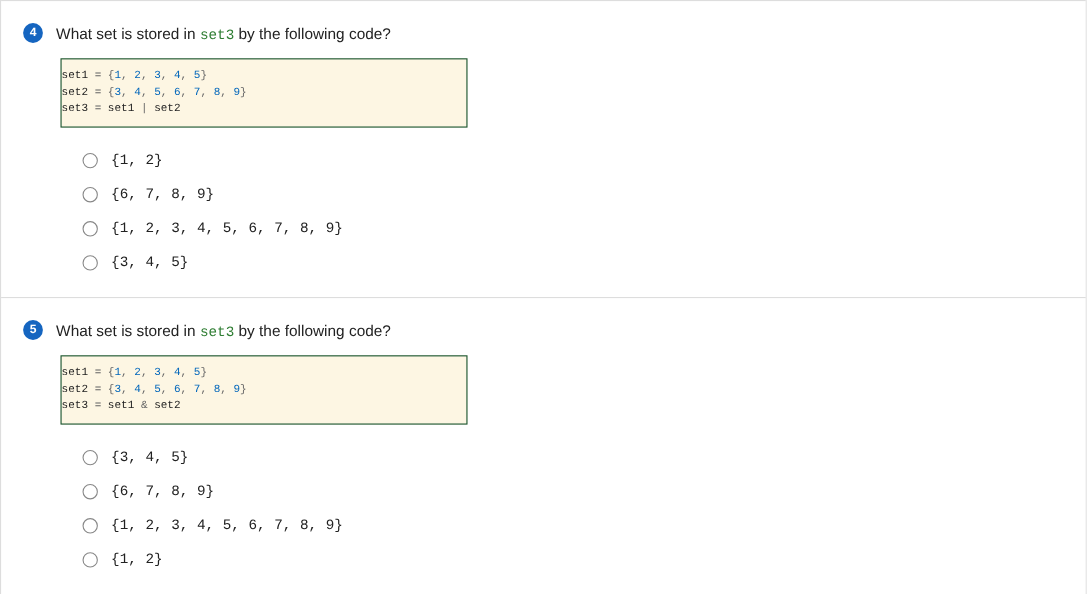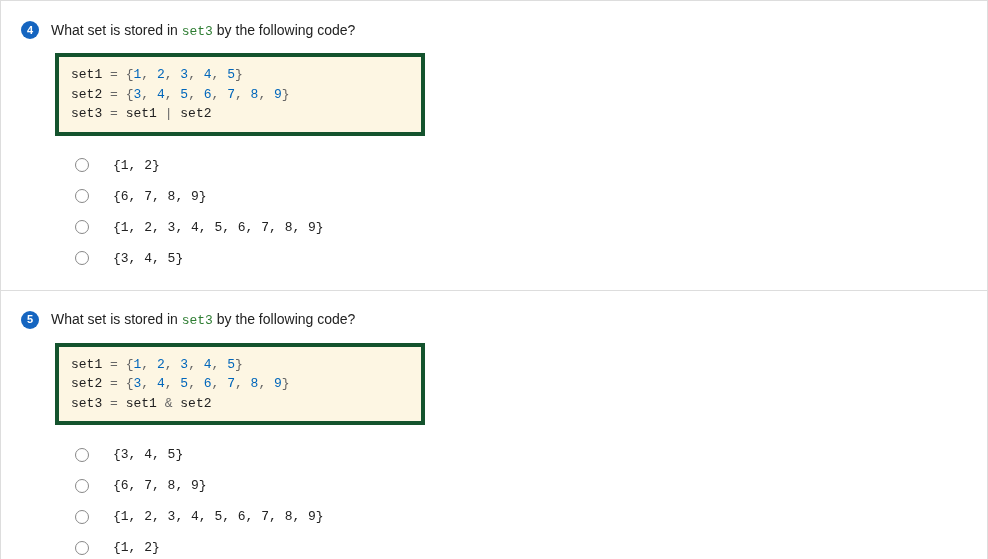--- a/index.html
+++ b/index.html
@@ -46,40 +46,40 @@
     text-align: center;
   }
   .inline-code {
     font-family: "Courier New", Courier, monospace;
     color: #2e7d32;
     font-size: 13px;
   }
   .code-block {
     margin-left: 34px;
     background: #fdf6e3;
-    border: 4px solid #14532d;
-    padding: 8px 12px;
+    border: 1px solid #14532d;
+    padding: 8px 0;
     font-family: "Courier New", Courier, monospace;
-    font-size: 13px;
+    font-size: 10px;
     line-height: 1.5;
     width: 370px;
     white-space: pre;
     margin-bottom: 22px;
   }
   .tok-id  { color: #222; }
   .tok-op  { color: #666; }
   .tok-num { color: #0066bb; }
   .tok-pun { color: #666; }
   .options {
     margin-left: 54px;
   }
   .option {
     display: flex;
     align-items: center;
-    gap: 24px;
+    gap: 12px;
     margin-bottom: 16px;
     font-family: "Courier New", Courier, monospace;
     font-size: 13px;
   }
   .option:last-child { margin-bottom: 0; }
   .radio {
     width: 14px;
     height: 14px;
     border: 1px solid #888;
     border-radius: 50%;

